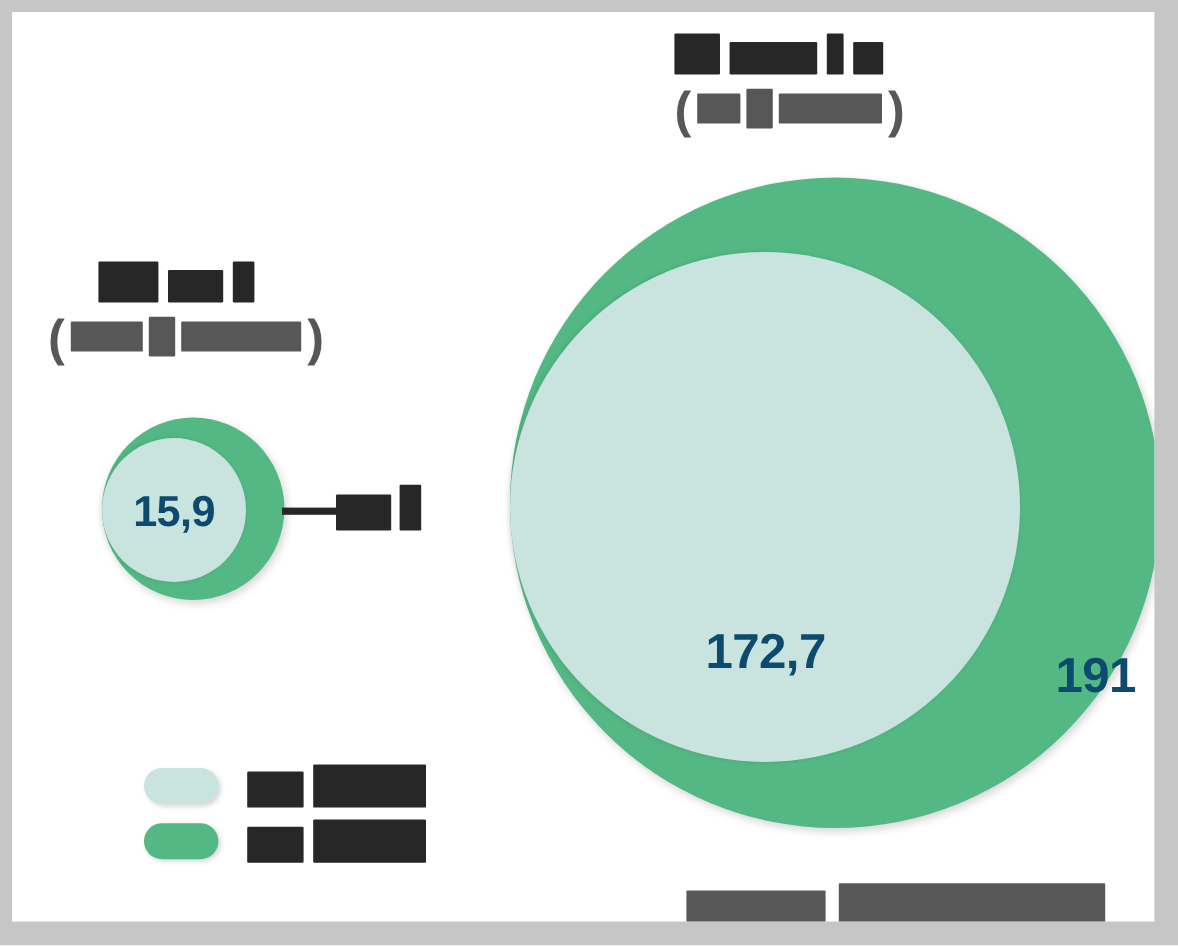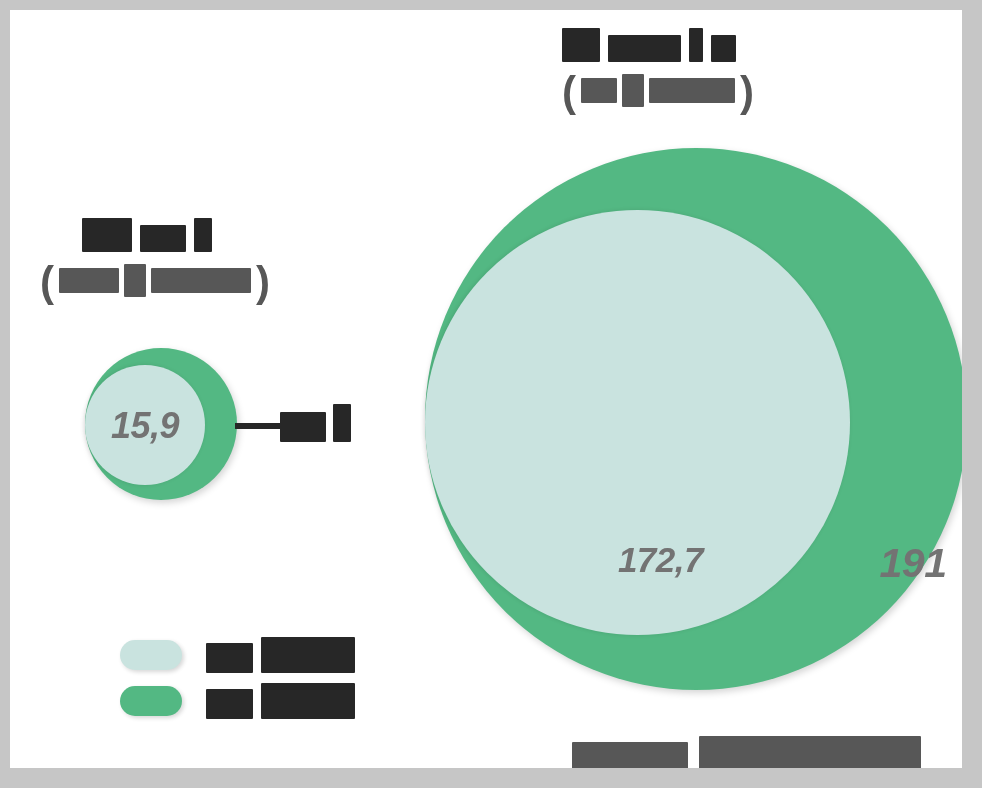--- a/index.html
+++ b/index.html
@@ -83,26 +83,25 @@
   .circle-outer {
     background: #53b883;
     box-shadow: 2px 3px 7px rgba(0,0,0,0.17);
   }
   .circle-inner {
     background: #c9e3df;
     box-shadow: -1px 0 4px rgba(0,0,0,0.10);
   }
   .bubble-value {
     position: absolute;
-    color: #737373;
+    color: #0c4a6e;
     font-weight: 700;
     letter-spacing: -0.5px;
     white-space: nowrap;
     text-align: center;
-    font-style: italic;
   }
 
   
   .leader {
     position: absolute;
     background: #272727;
   }
 
   
   #legend {
@@ -177,21 +176,21 @@
     </div>
 
     <div class="bubble-group" style="left:415px; top:138px; width:560px; height:560px;">
 
       <div class="circle circle-outer" style="left:0px; top:0px; width:542px; height:542px;"></div>
 
       <div class="circle circle-inner" style="left:0px; top:62px; width:425px; height:425px;"></div>
 
       <span class="bubble-value" style="left:443px; top:392px; width:90px; font-size:41px;">191</span>
 
-      <span class="bubble-value" style="left:148px; top:392px; width:130px; font-size:35px;text-align:right;">172,7</span>
+      <span class="bubble-value" style="left:148px; top:372px; width:130px; font-size:41px;">172,7</span>
     </div>
 
     <div class="bubble-group" style="left:65px; top:328px; width:290px; height:175px;">
 
       <div class="circle circle-outer" style="left:10px; top:10px; width:152px; height:152px;"></div>
 
       <div class="circle circle-inner" style="left:10px; top:27px; width:120px; height:120px;"></div>
 
       <span class="bubble-value" style="left:18px; top:67px; width:104px; font-size:36px;">15,9</span>
 

